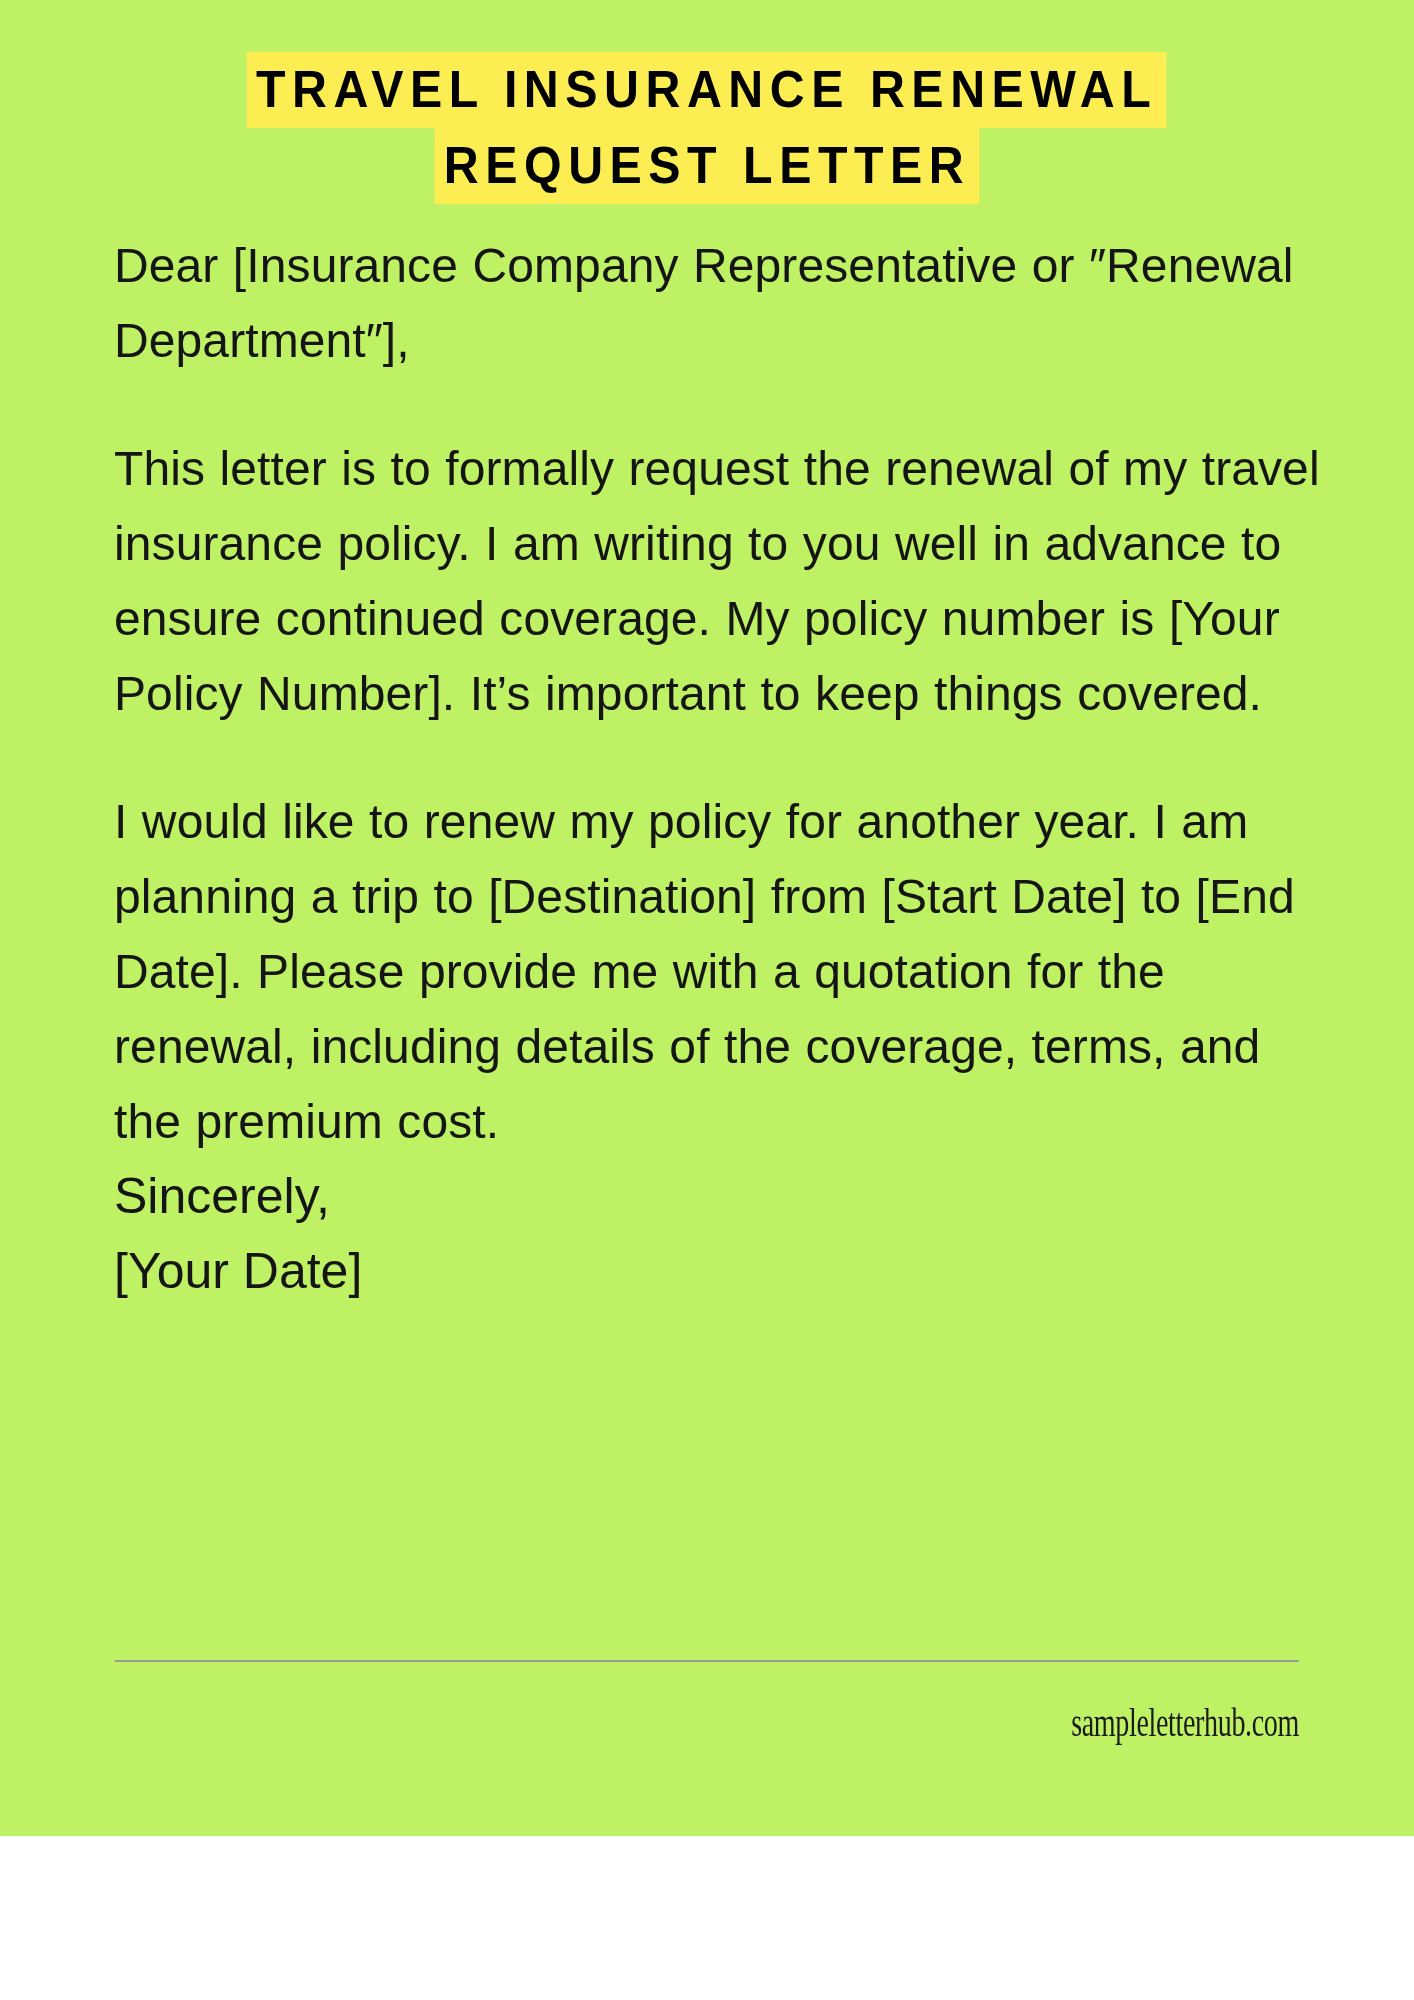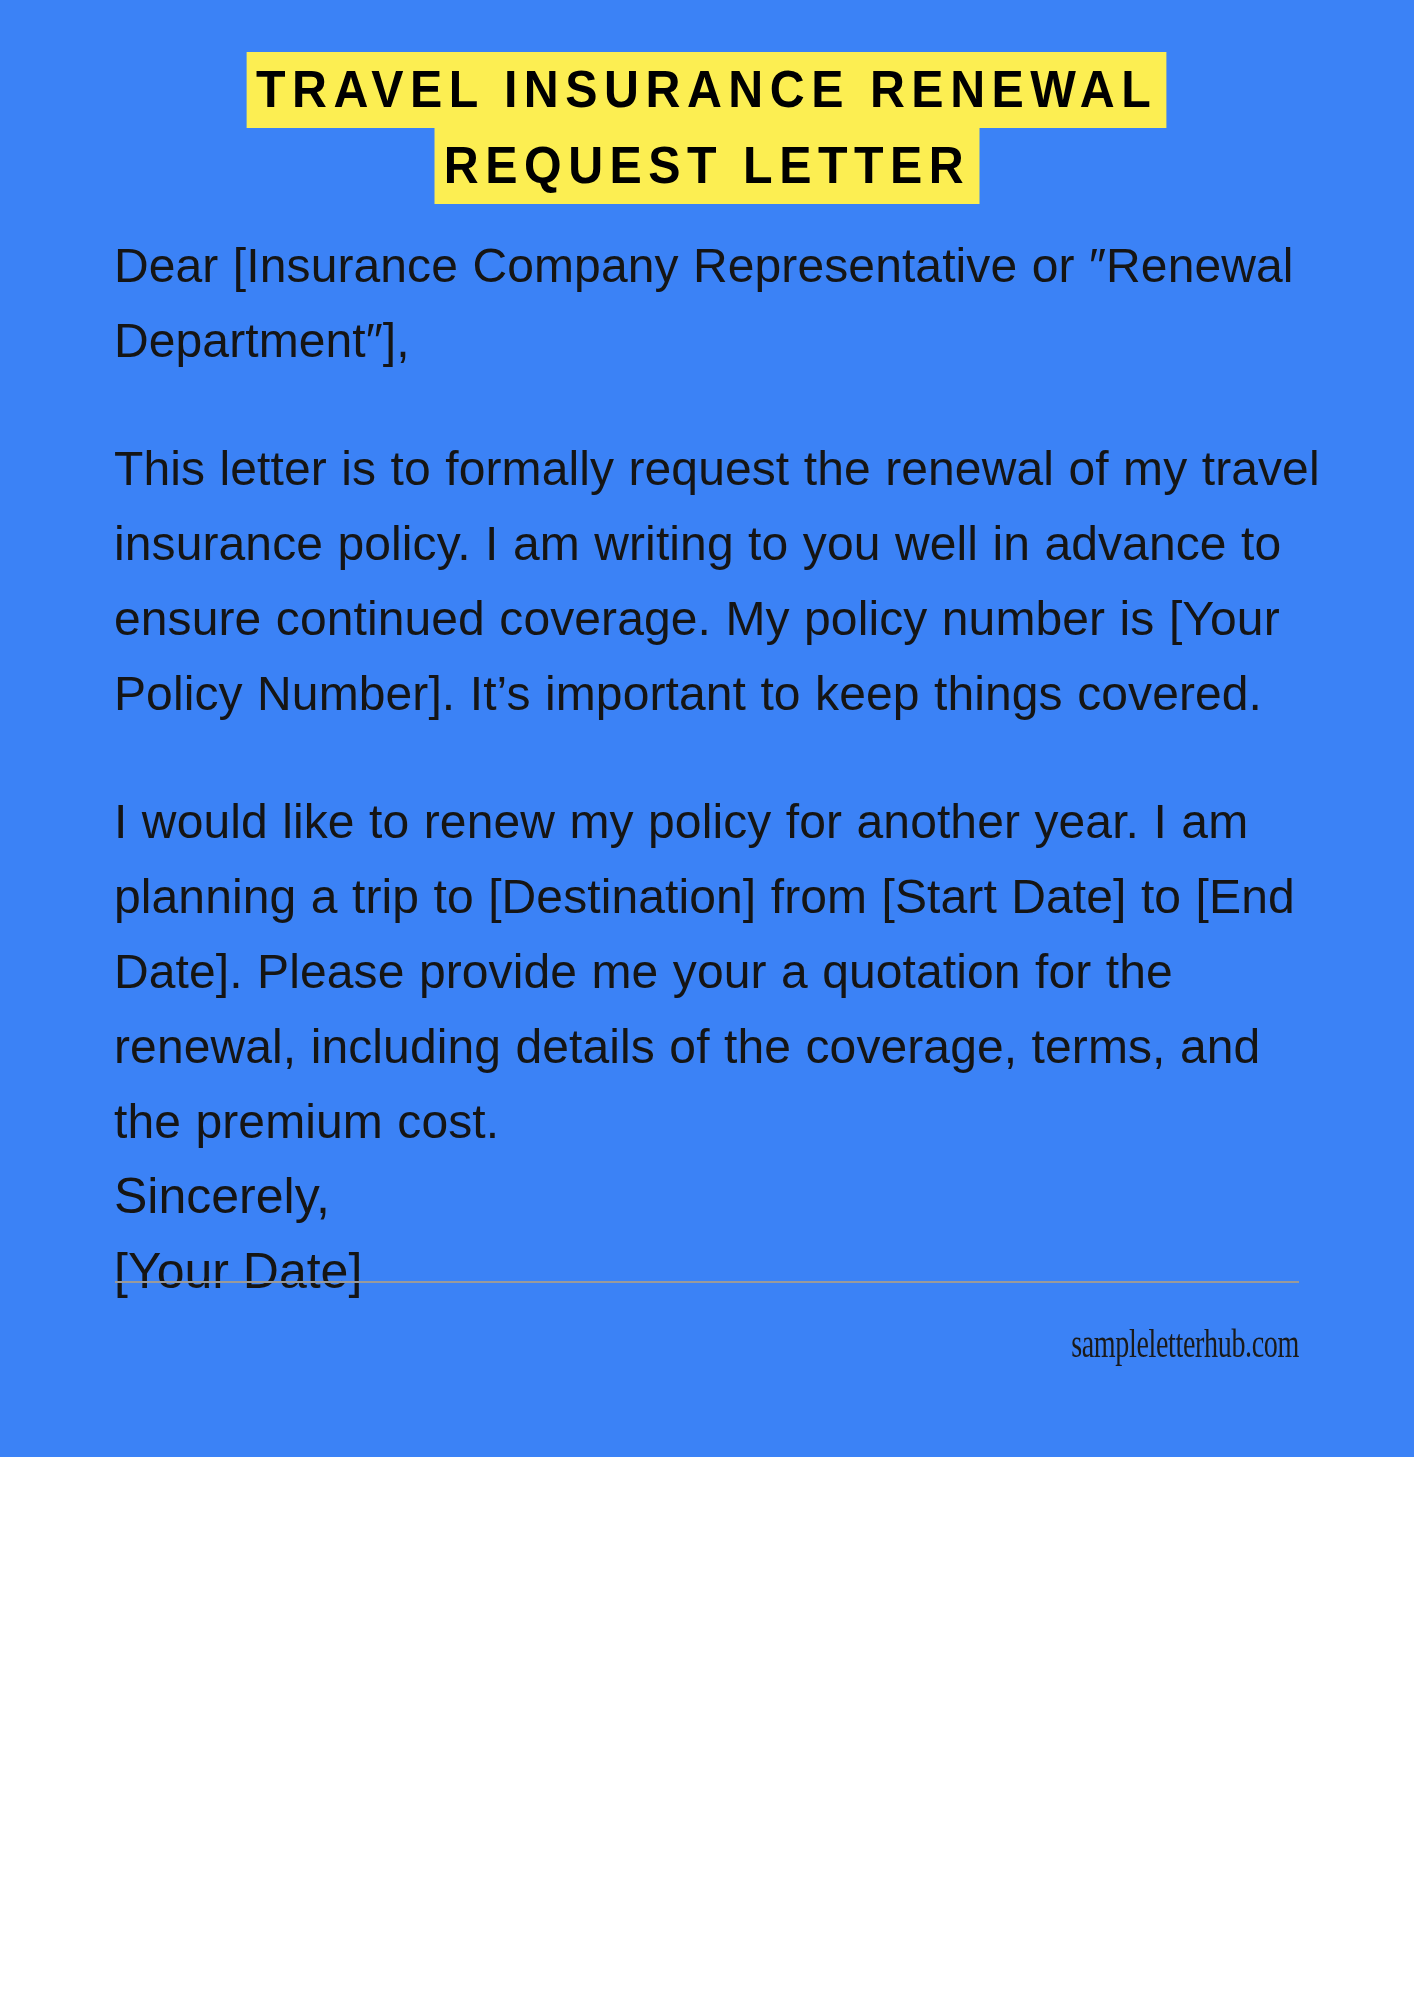--- a/index.html
+++ b/index.html
@@ -11,22 +11,22 @@
     width: 1414px;
     height: 2000px;
     font-family: "Liberation Sans", sans-serif;
     color: #111111;
     overflow: hidden;
   }
 
   .page {
     position: relative;
     width: 1414px;
-    height: 1457px;
-    background: #3b82f6;
+    height: 1836px;
+    background: #bef264;
     box-sizing: border-box;
   }
 
   
   .title-block {
     padding: 52px 0 0 0;
     text-align: center;
   }
   .title-line {
     display: block;
@@ -124,21 +124,21 @@
     <div class="title-line"><span class="hl">REQUEST LETTER</span></div>
   </div>
 
   <div class="body-block">
 
     <p class="para first">Dear [Insurance Company Representative or ″Renewal Department″],</p>
 
     <p class="para">This letter is to formally request the renewal of my travel insurance policy. I am writing to you well in advance to ensure continued coverage. My policy number is [Your Policy Number]. It’s important to keep things covered.</p>
 
 
-    <p class="para tight">I would like to renew my policy for another year. I am planning a trip to [Destination] from [Start Date] to [End Date]. Please provide me your a quotation for the renewal, including details of the coverage, terms, and the premium cost.</p>
+    <p class="para tight">I would like to renew my policy for another year. I am planning a trip to [Destination] from [Start Date] to [End Date]. Please provide me with a quotation for the renewal, including details of the coverage, terms, and the premium cost.</p>
 
     <div class="sign-block">
       <div class="sign-line">Sincerely,</div>
       <div class="sign-line">[Your Date]</div>
     </div>
 
   </div>
 
   <div class="footer">
     <div class="divider"></div>

